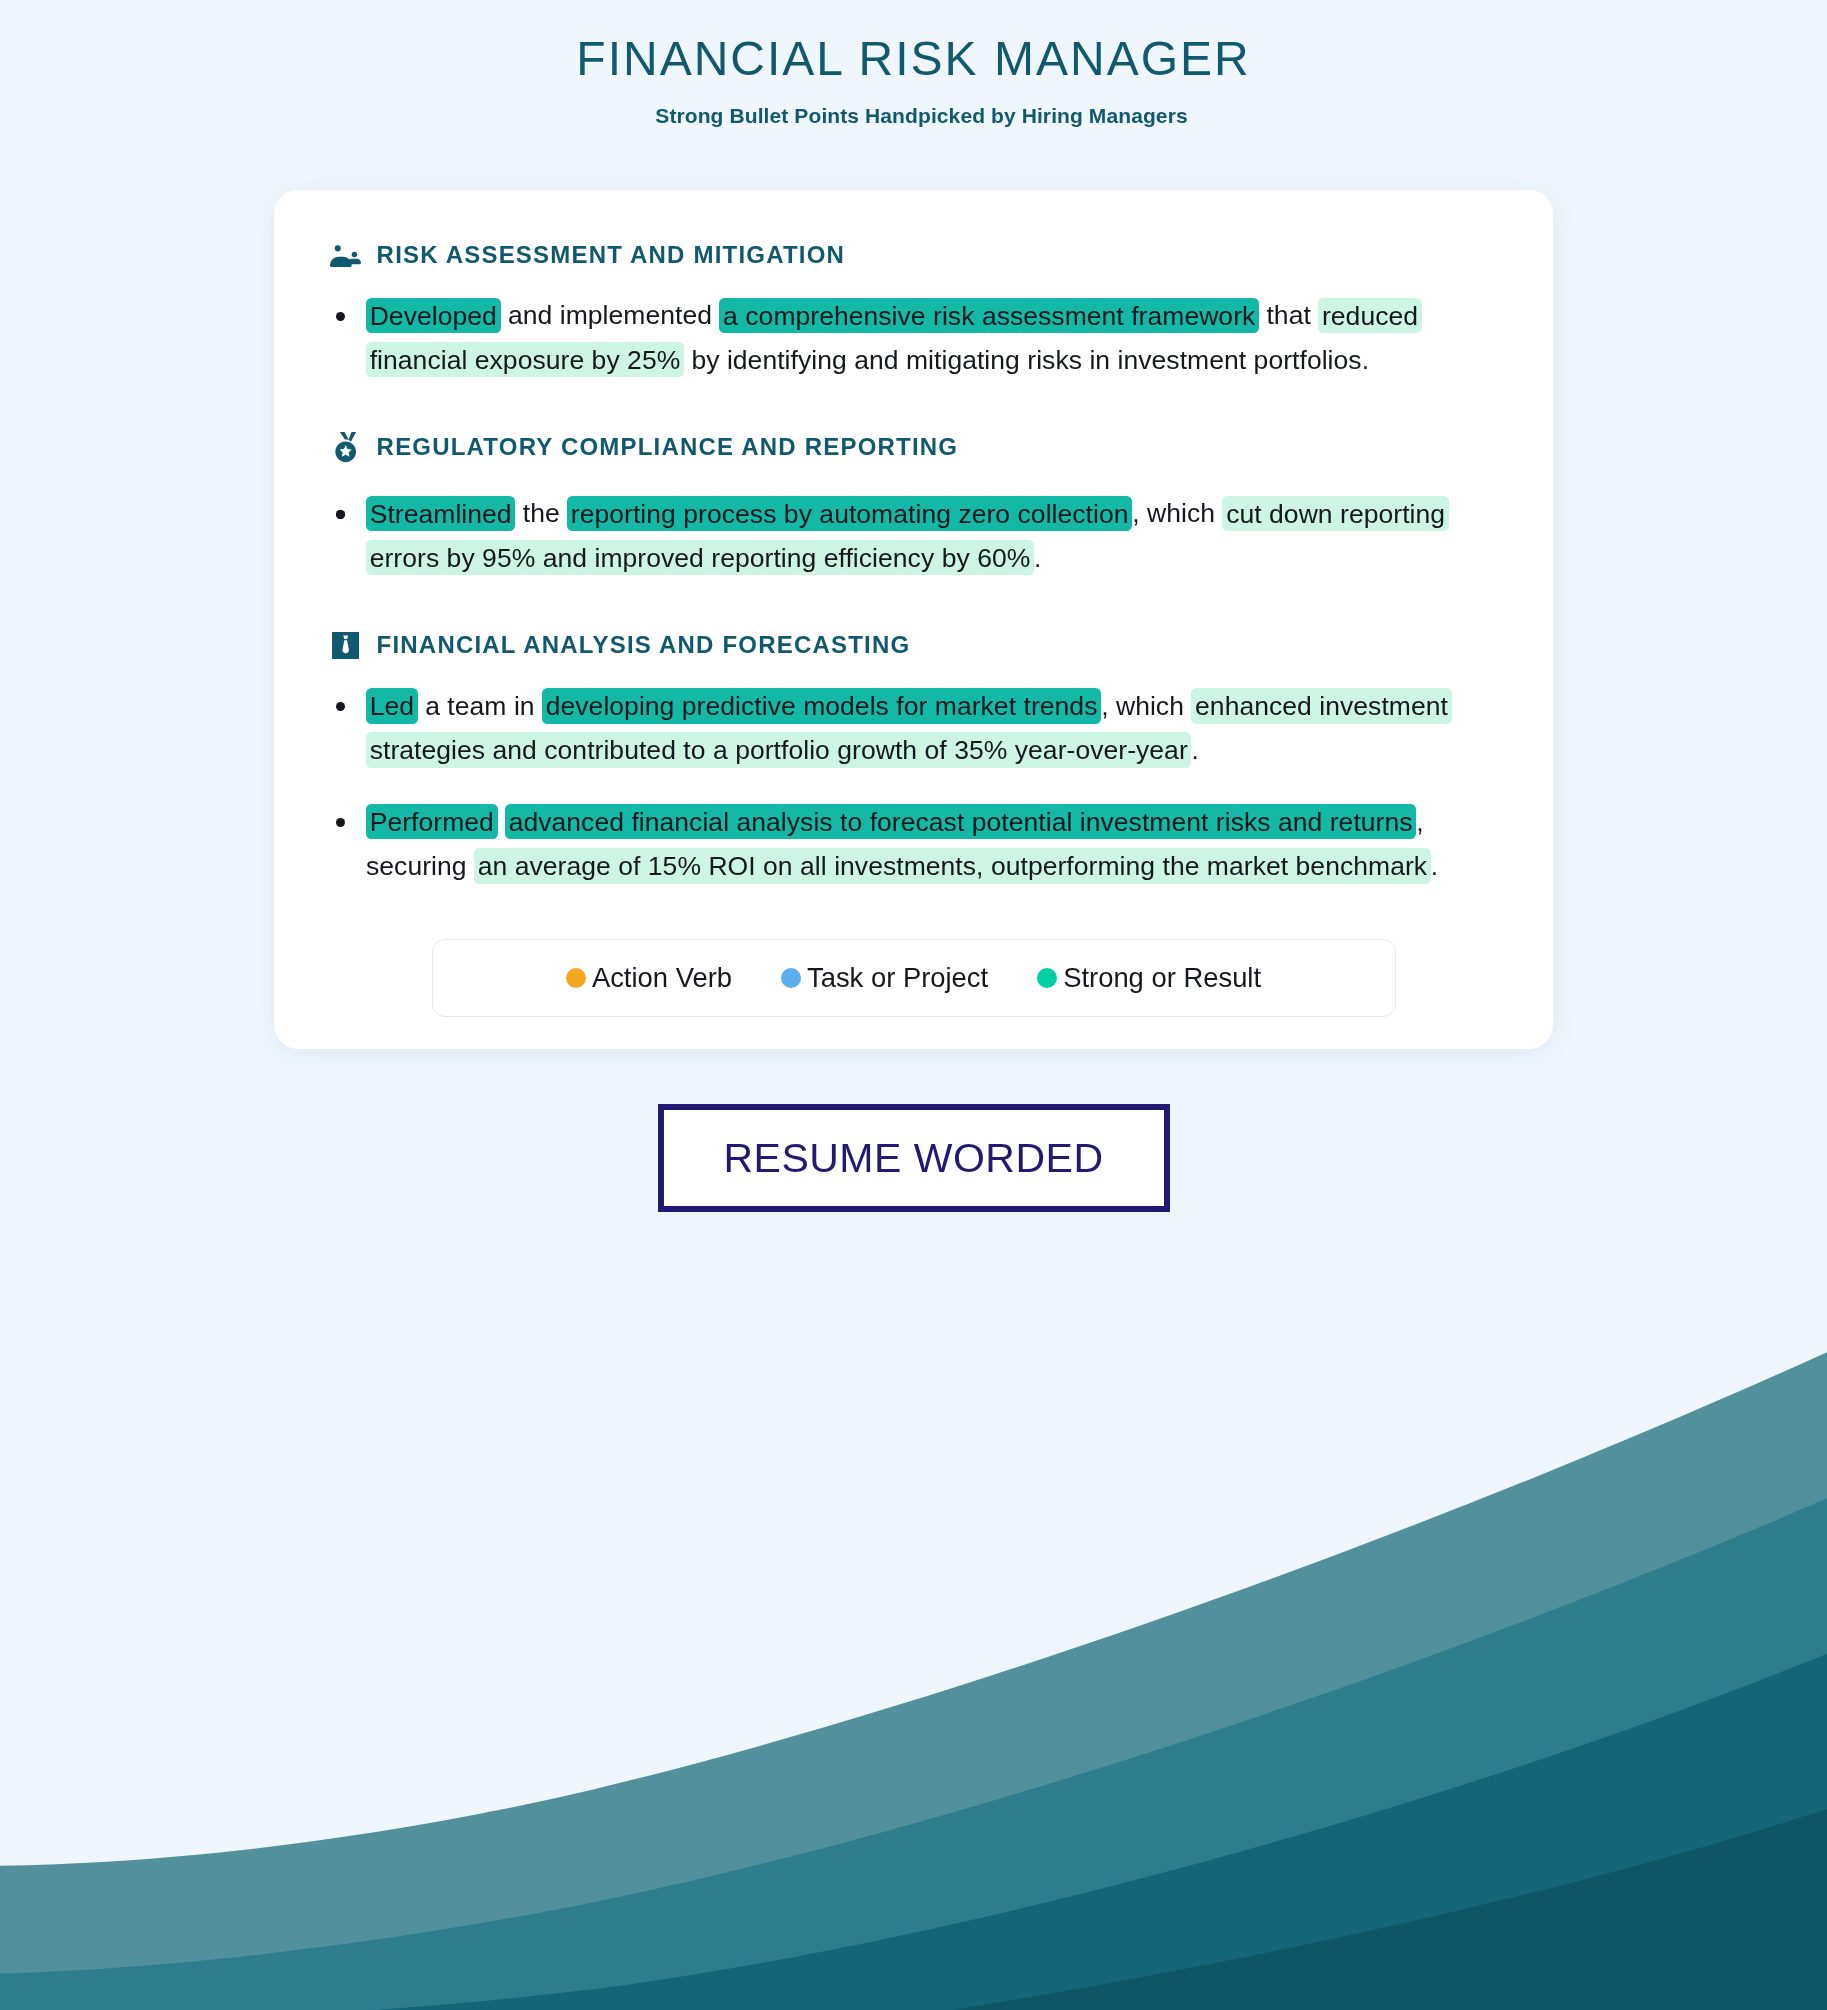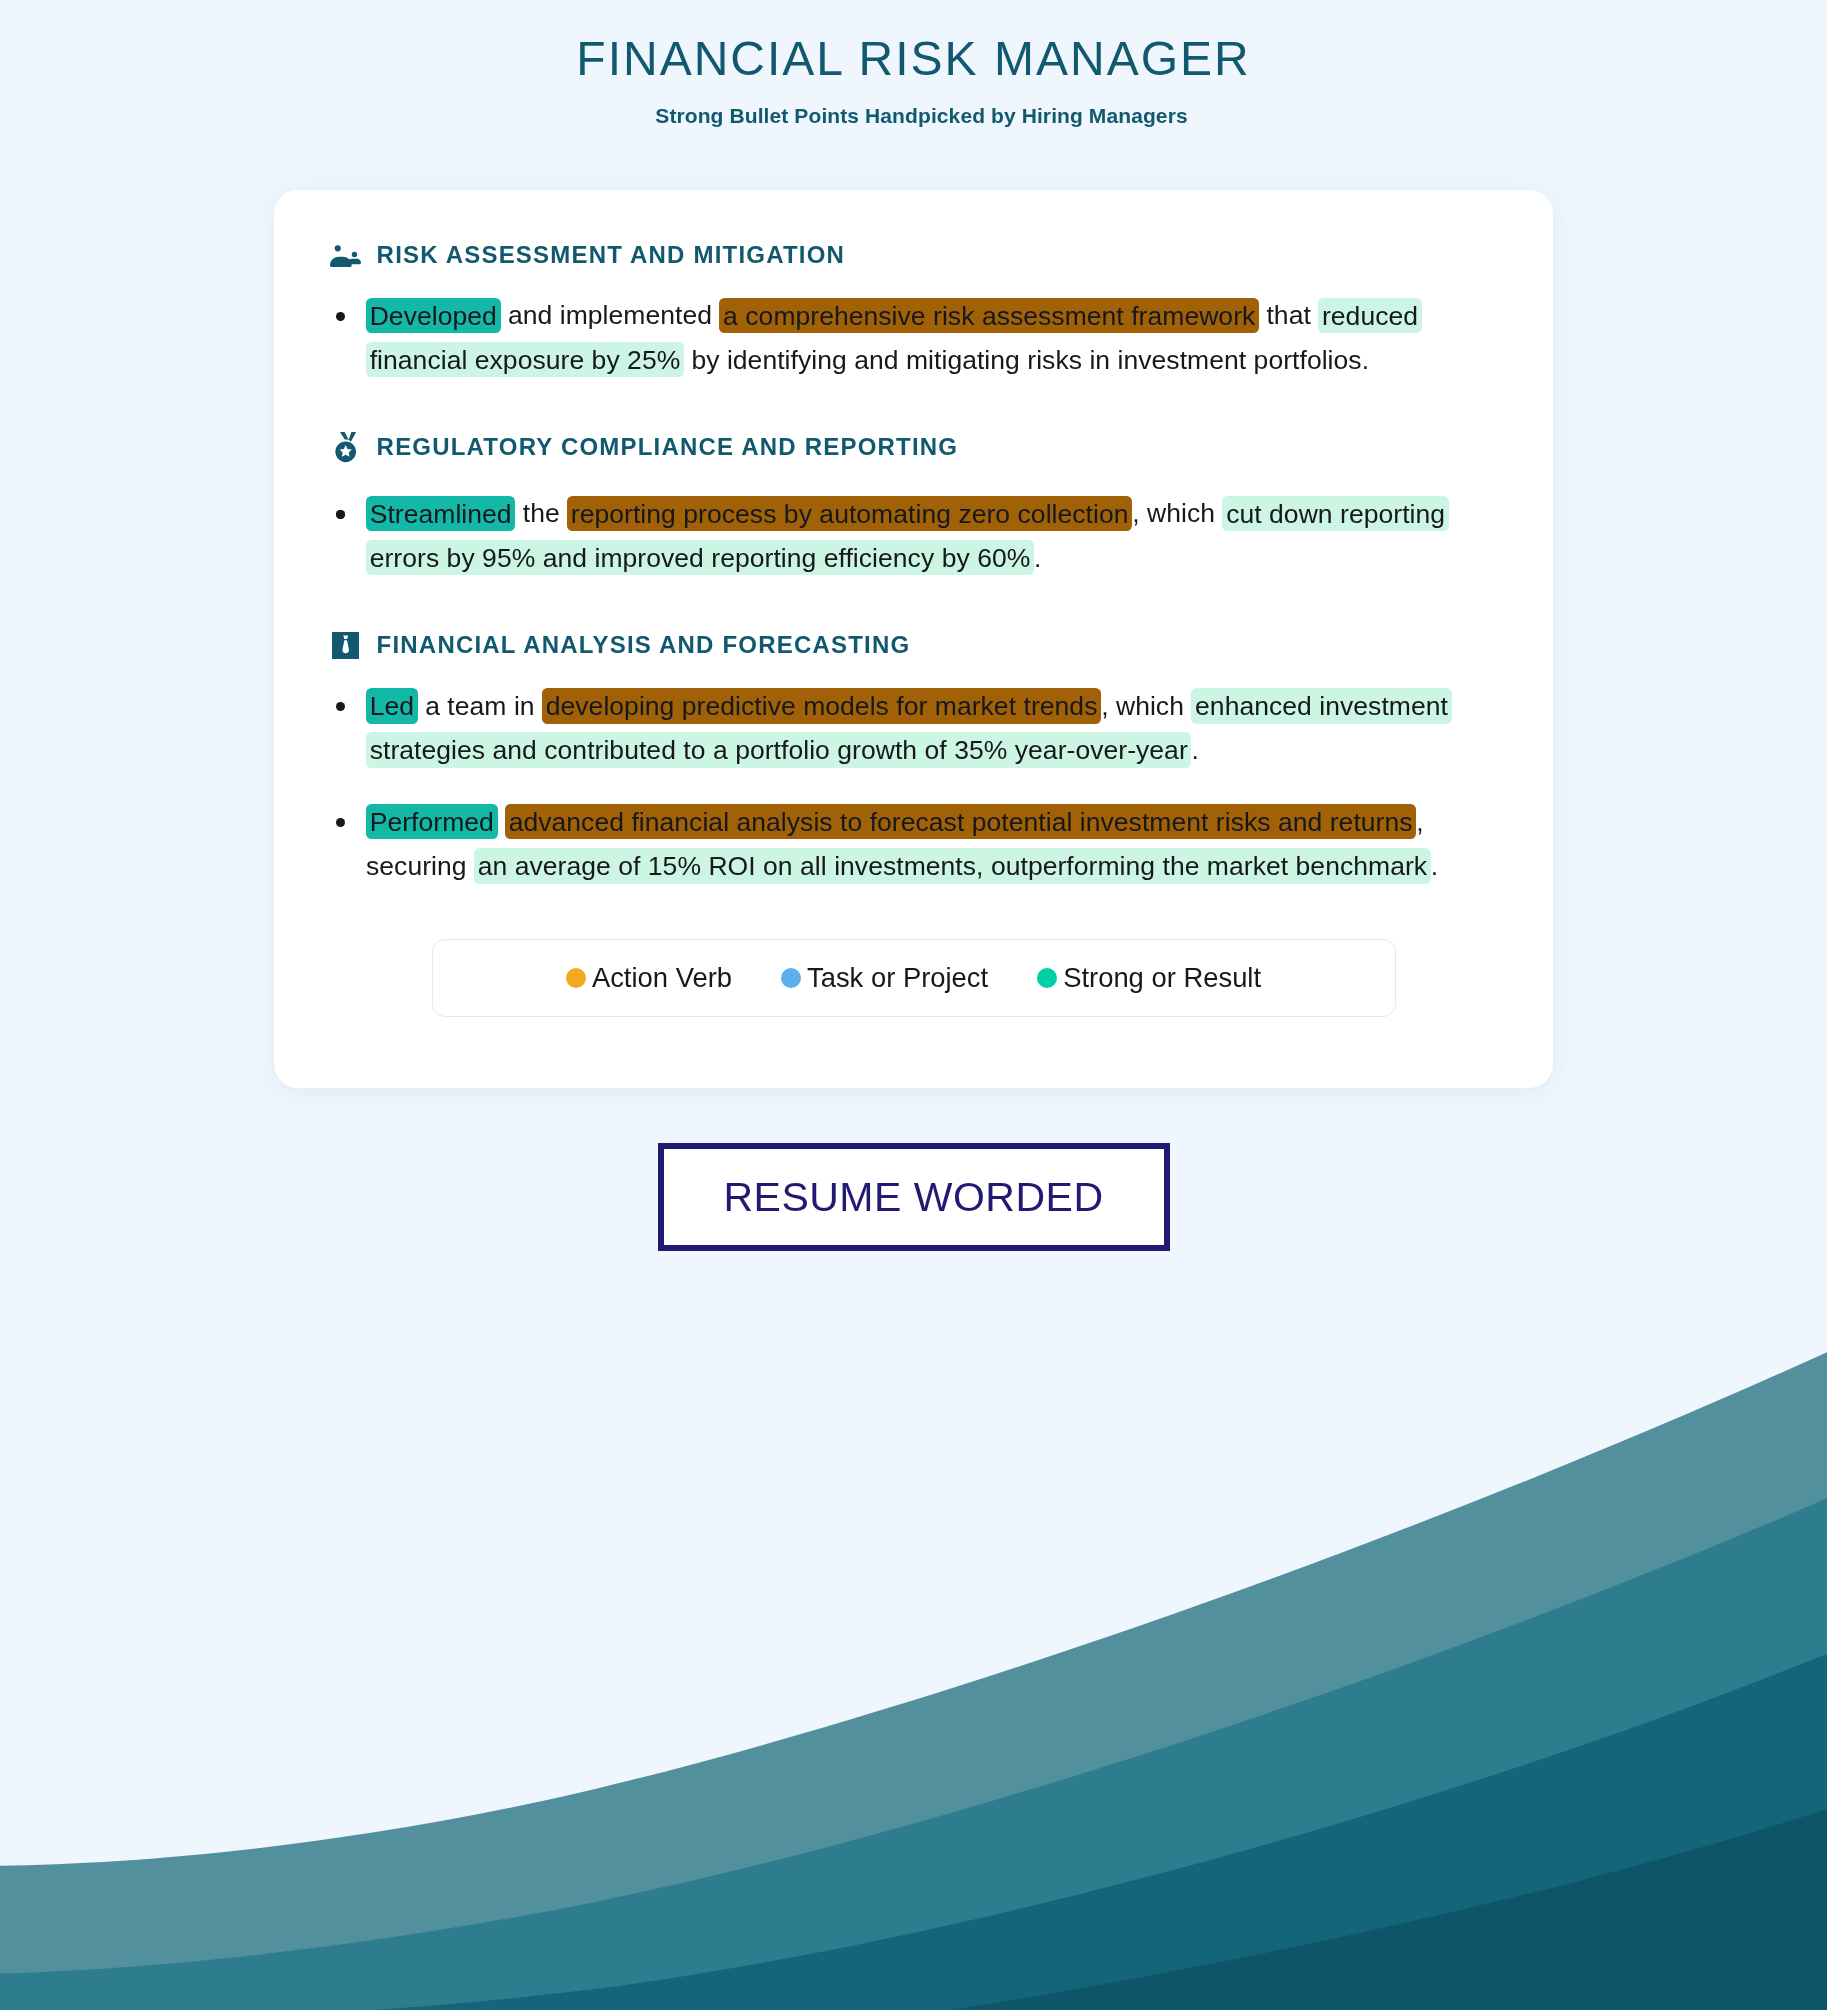--- a/index.html
+++ b/index.html
@@ -51,21 +51,21 @@
   }
 
   
   .card {
     position: relative;
     z-index: 3;
     margin: 62px auto 0 auto;
     width: 1279px;
     background: #ffffff;
     border-radius: 24px;
-    padding: 48px 55px 71px 55px;
+    padding: 48px 55px 32px 55px;
     box-shadow: 0 3.7px 24px rgba(30, 70, 110, 0.07);
   }
 
   
   .section-head {
     display: flex;
     align-items: center;
     gap: 14.6px;
     margin-bottom: 12.8px;
   }
@@ -113,21 +113,21 @@
     background: #16181d;
   }
 
   .hl {
     border-radius: 5.5px;
     padding: 2.7px 3.7px;
     box-decoration-break: clone;
     -webkit-box-decoration-break: clone;
   }
   .hl-verb   { background: #14b8a6; }
-  .hl-task   { background: #a16207; }
+  .hl-task   { background: #14b8a6; }
   .hl-metric { background: #ccf5e4; }
 
   
   .legend {
     margin: 51px auto 0 auto;
     width: 964px;
     border: 1.8px solid #e8e6f3;
     border-radius: 12.8px;
     padding: 22px 0;
     display: flex;

